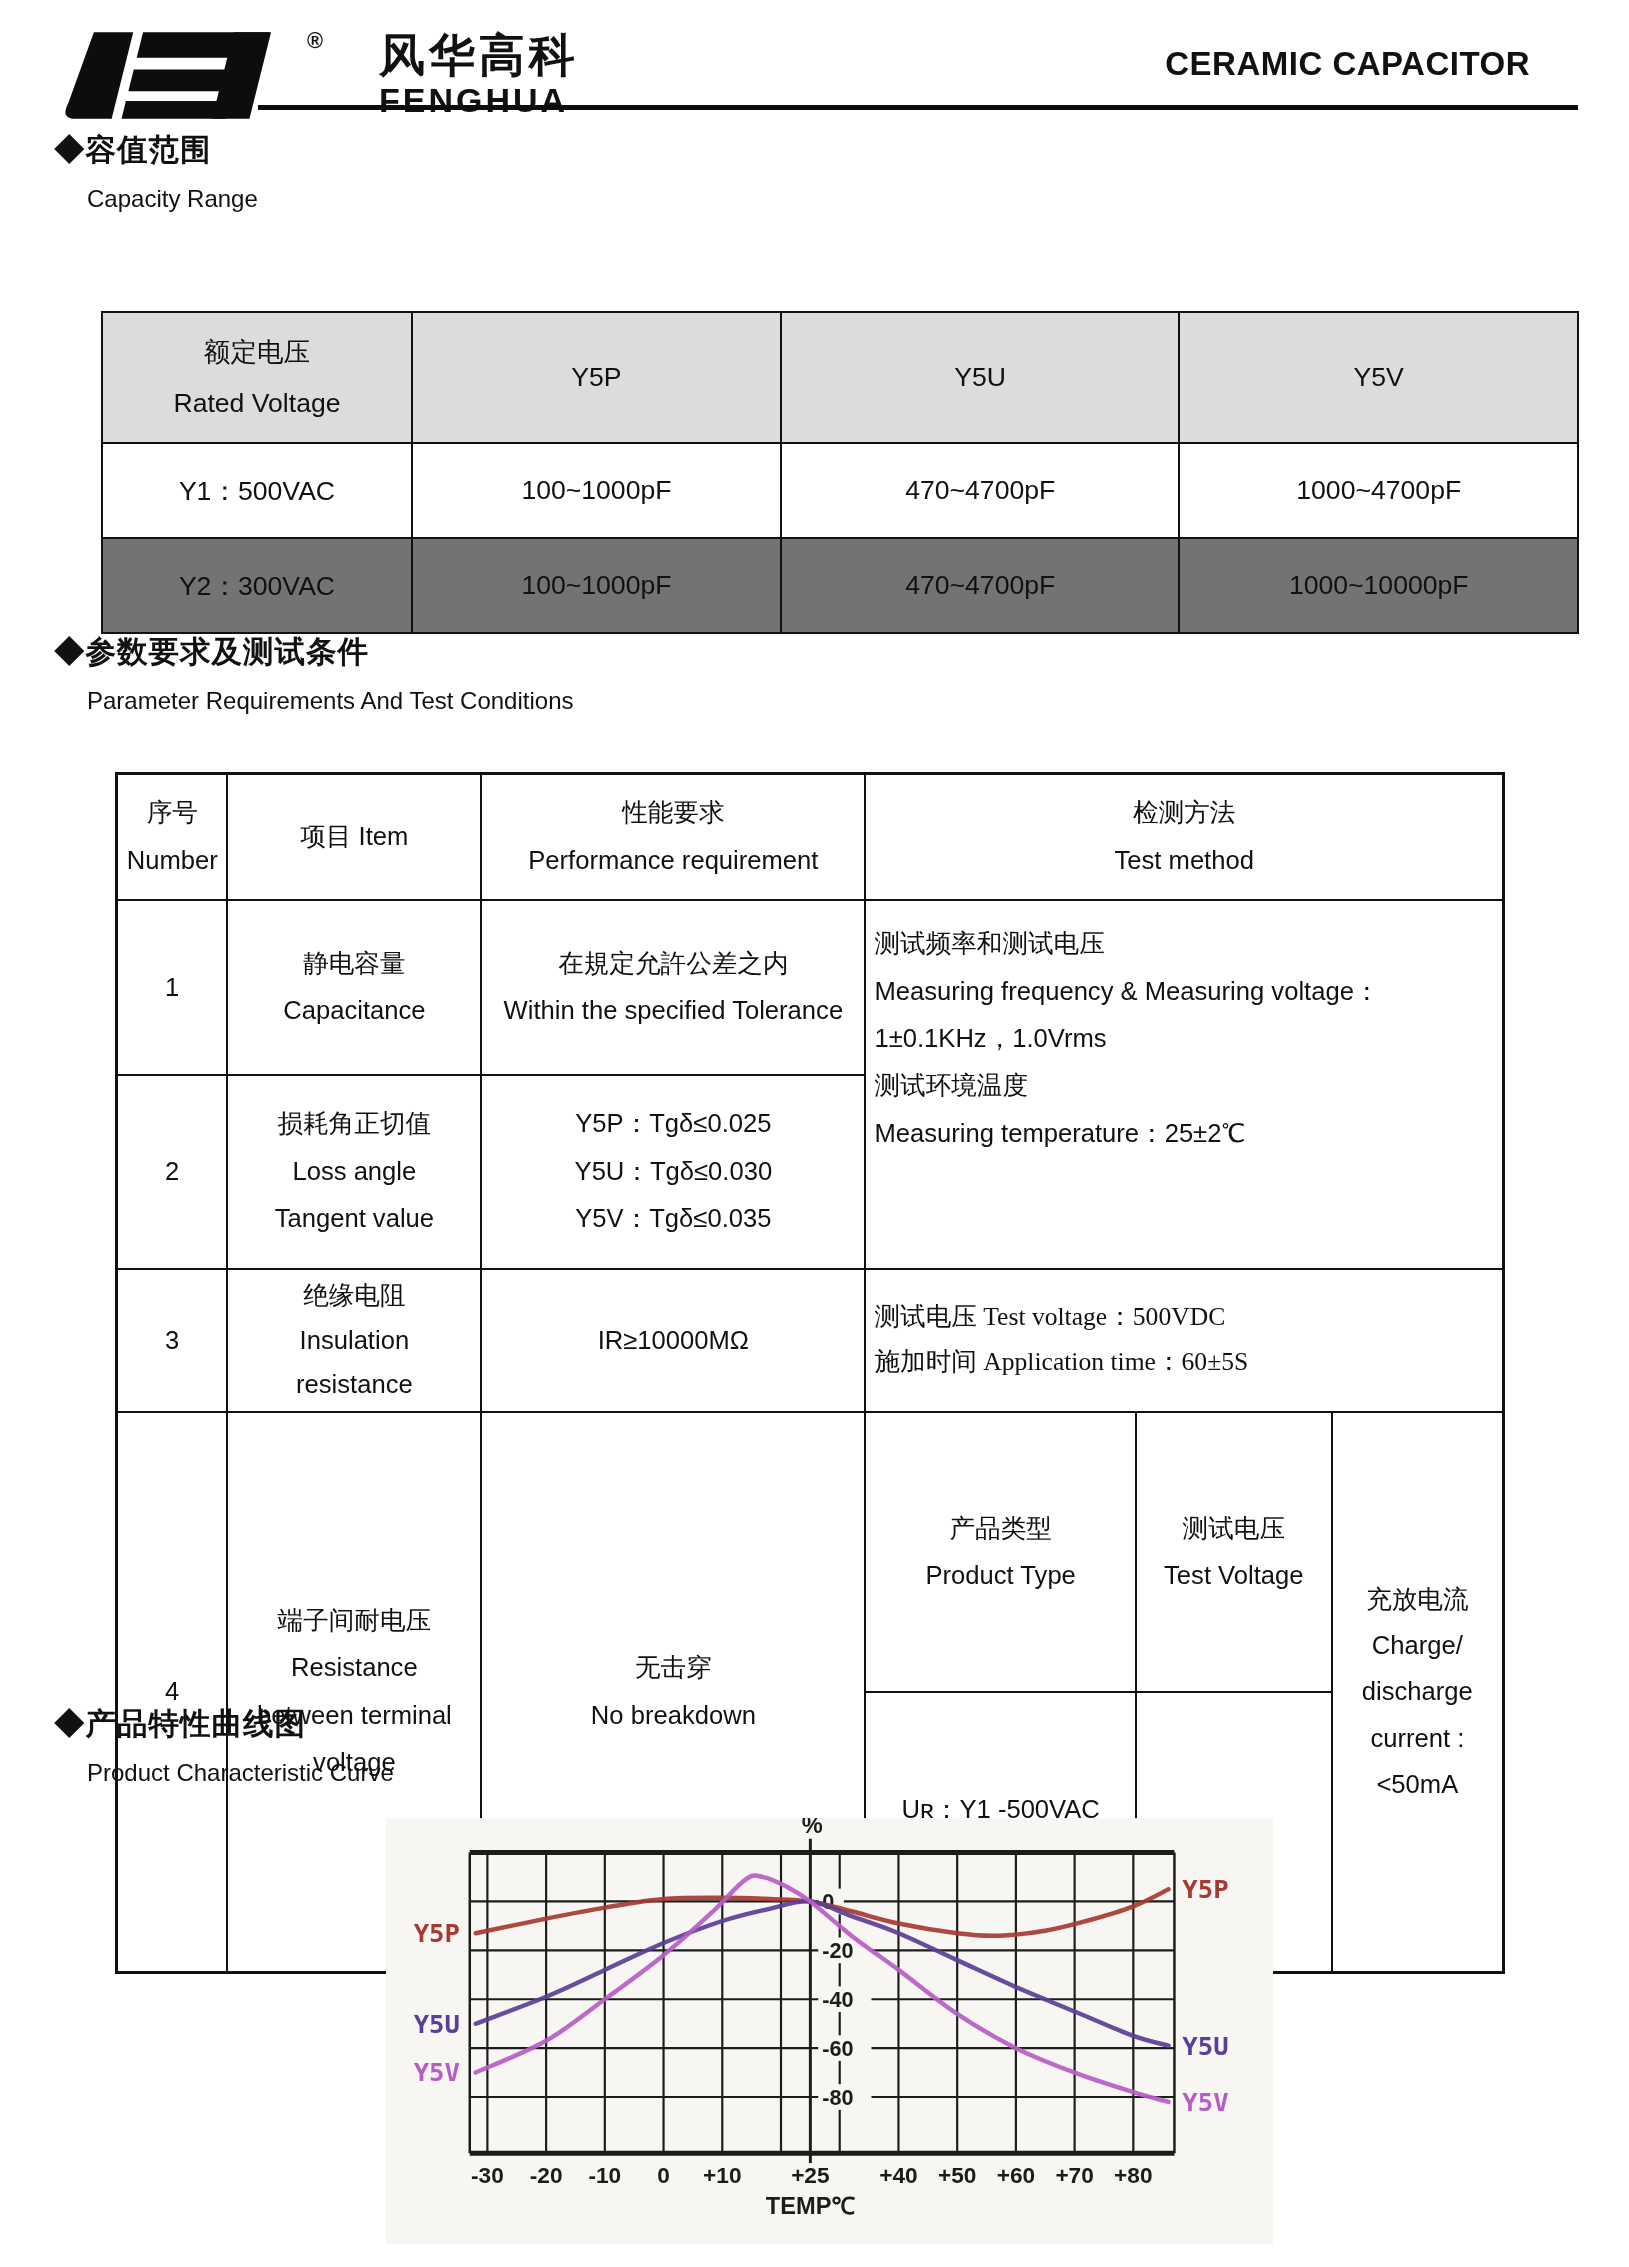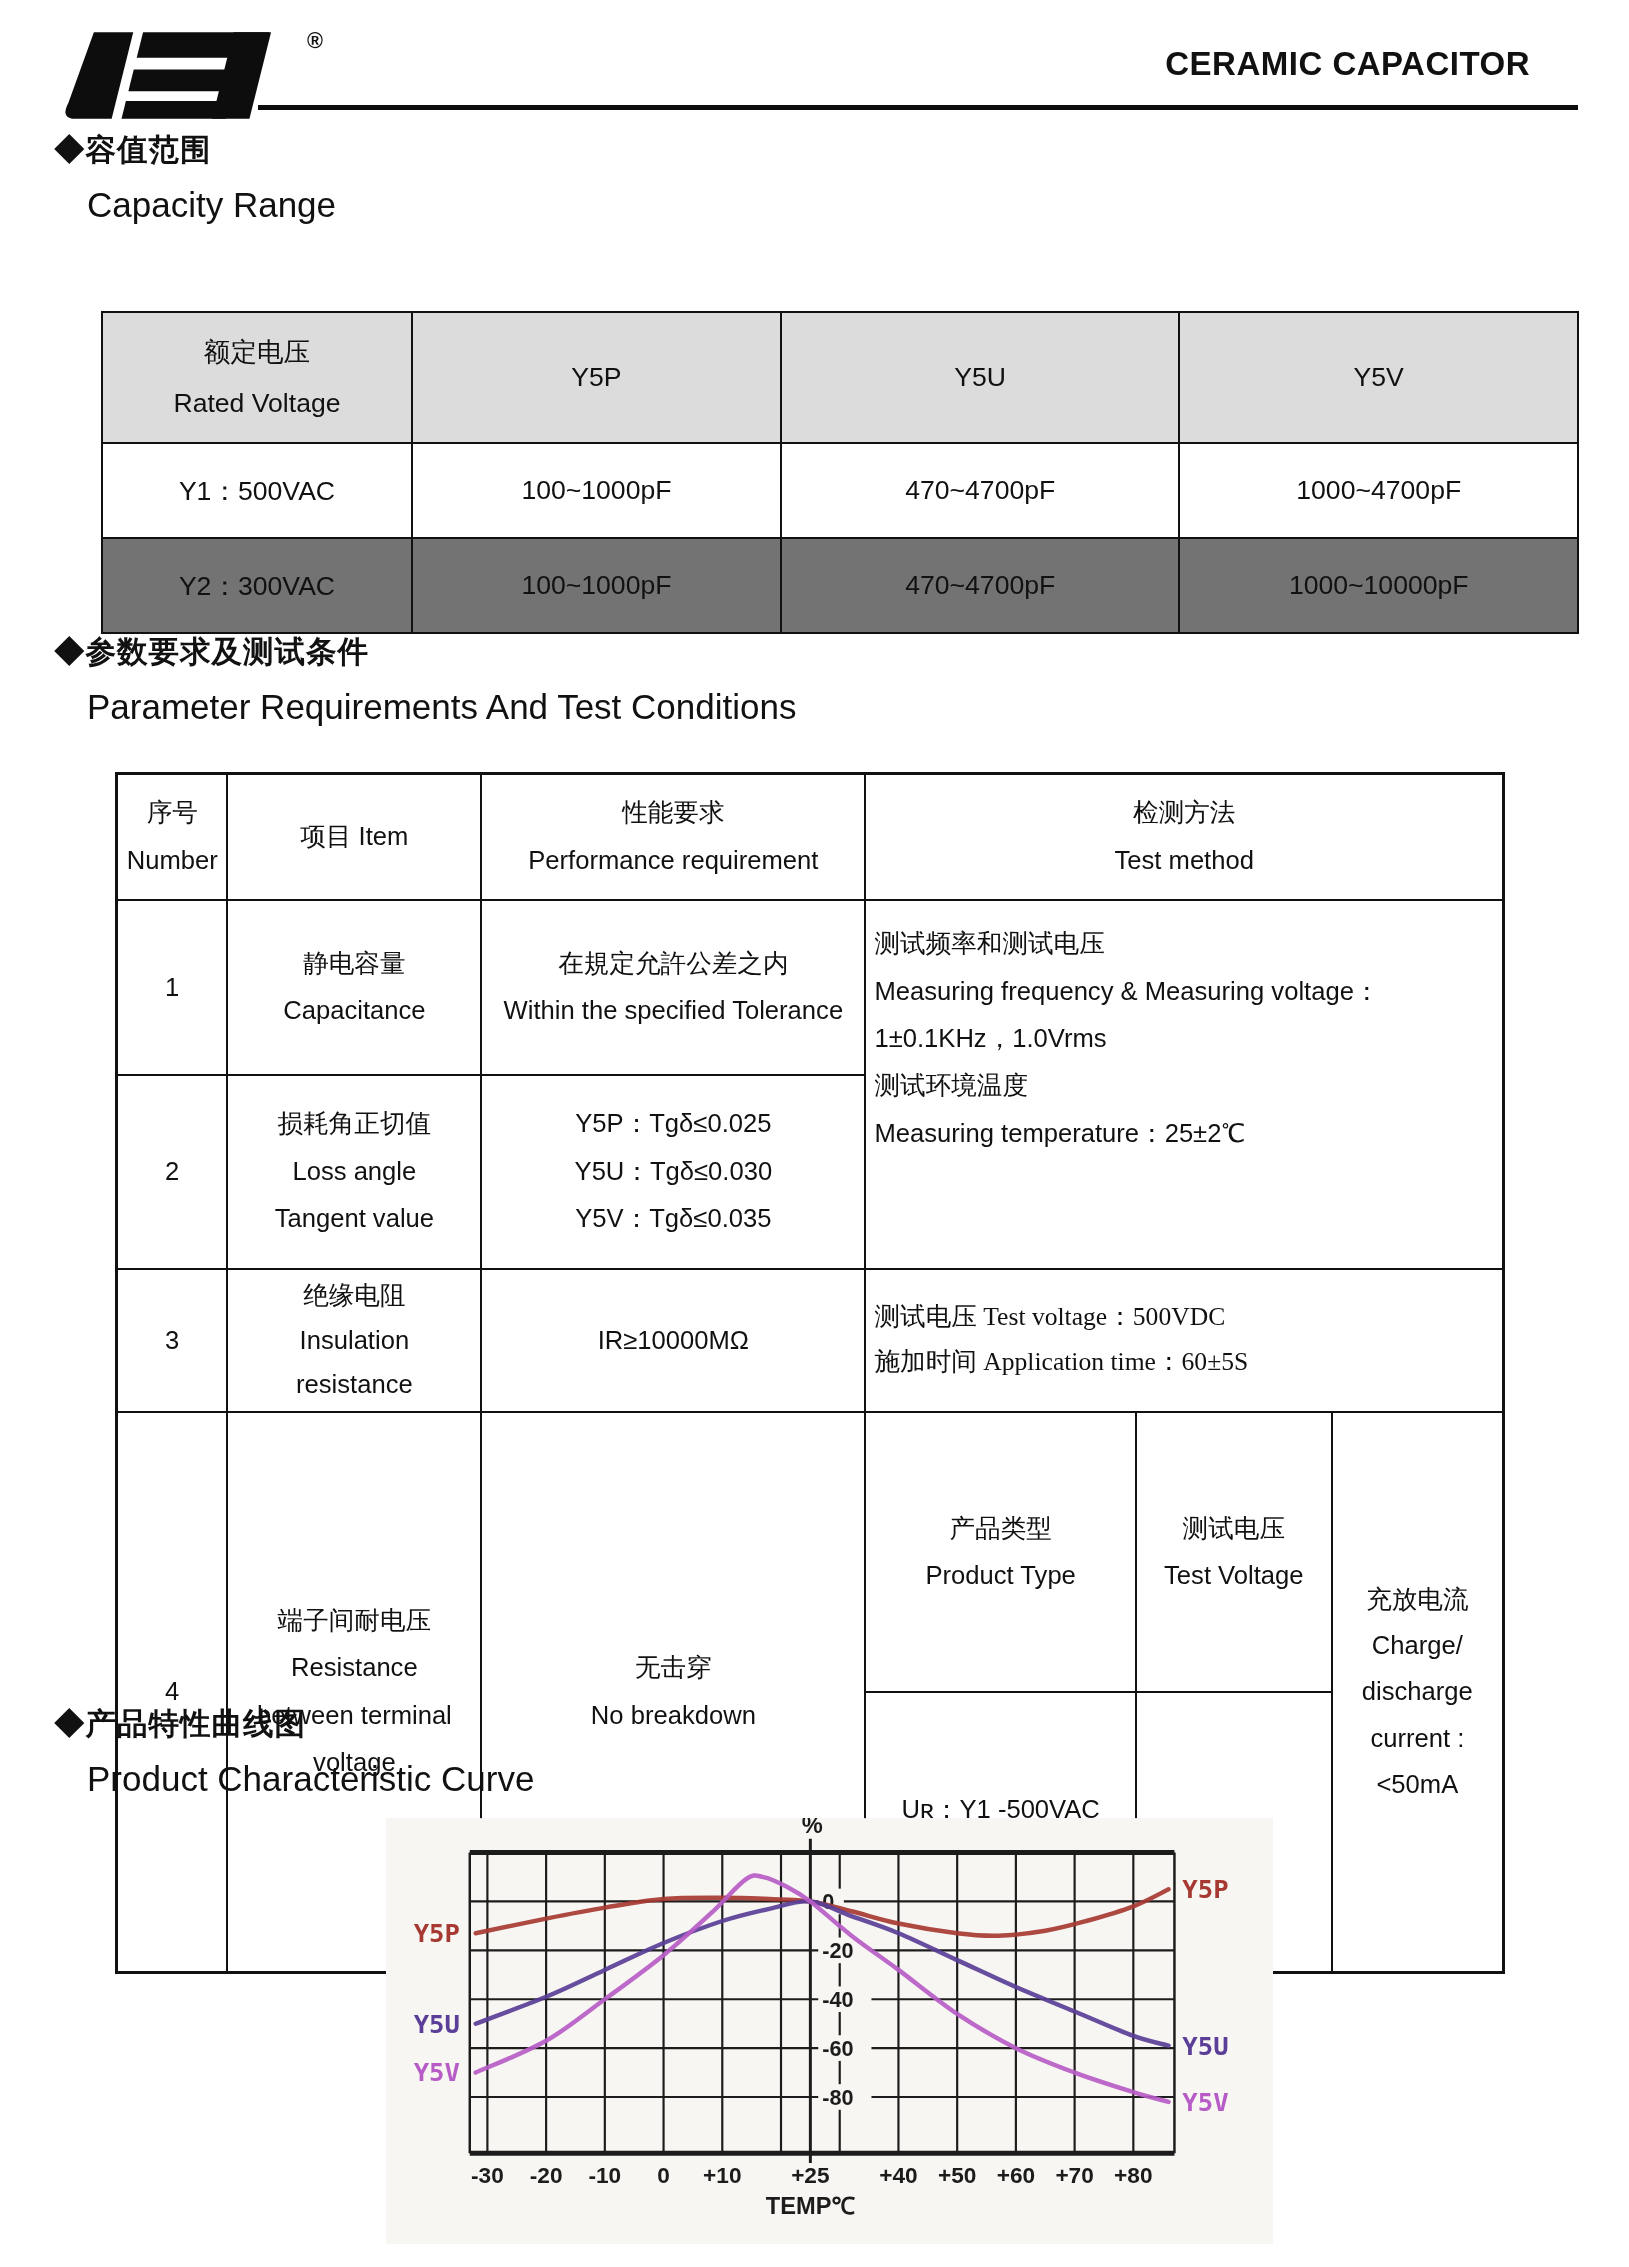--- a/index.html
+++ b/index.html
@@ -18,21 +18,21 @@
   .reg-mark { position:absolute; left:307px; top:27.6px; font-size:21.7px; font-weight:bold; }
   .brand { position:absolute; left:379px; top:31.5px; line-height:1; }
   .brand-cn { font-size:46px; font-weight:bold; letter-spacing:3.9px; }
   .brand-en { font-size:34px; font-weight:bold; letter-spacing:3px; margin-top:5.9px; }
   .doc-title { position:absolute; right:99px; top:45px; font-size:33px; font-weight:bold; letter-spacing:0.5px; }
   .header-rule { position:absolute; left:258px; top:105px; width:1320px; height:4.9px; background:#0d0d0d; }
 
   
   .sec-title { position:absolute; left:54px; }
   .sec-cn { font-size:30.5px; font-weight:bold; letter-spacing:1px; }
-  .sec-en { font-size:35px; margin-top:13.8px; padding-left:33px;text-align:right; }
+  .sec-en { font-size:24px; margin-top:13.8px; padding-left:33px;text-align:right; }
   .sec1 { top:130px; }
   .sec2 { top:632px; }
   .sec3 { top:1704px; }
 
   
   table { border-collapse:collapse; }
   .t1 { position:absolute; left:101px; top:311px; width:1478px; border:1px solid #4d7c0f; table-layout:fixed; }
   .t1 td { border:2px solid #111; text-align:center; vertical-align:middle; font-size:26.6px; }
   .t1 .hdr td { background:#dcdcdc; height:131px; }
   .t1 .r1 td { height:95px; background:#ffffff; }
@@ -73,20 +73,24 @@
   <svg class="logo-svg" viewBox="0 0 255 100" aria-hidden="true">
     <g transform="skewX(-14)" fill="#0d0d0d">
       <path d="M42,6 h40 v88 h-40 q-12,-2 -8,-16 z"></path>
       <rect x="92" y="6" width="128" height="26"></rect>
       <rect x="92" y="44" width="106" height="22"></rect>
       <rect x="184" y="6" width="38" height="88"></rect>
       <rect x="92" y="76" width="106" height="18"></rect>
     </g>
   </svg>
   <div class="reg-mark">®</div>
+  <div class="brand">
+    <div class="brand-cn">风华高科</div>
+    <div class="brand-en">FENGHUA</div>
+  </div>
   <div class="doc-title">CERAMIC CAPACITOR</div>
   <div class="header-rule"></div>
 
   <div class="sec-title sec1">
     <div class="sec-cn">◆容值范围</div>
     <div class="sec-en">Capacity Range</div>
   </div>
 
   <table class="t1">
     <colgroup>

